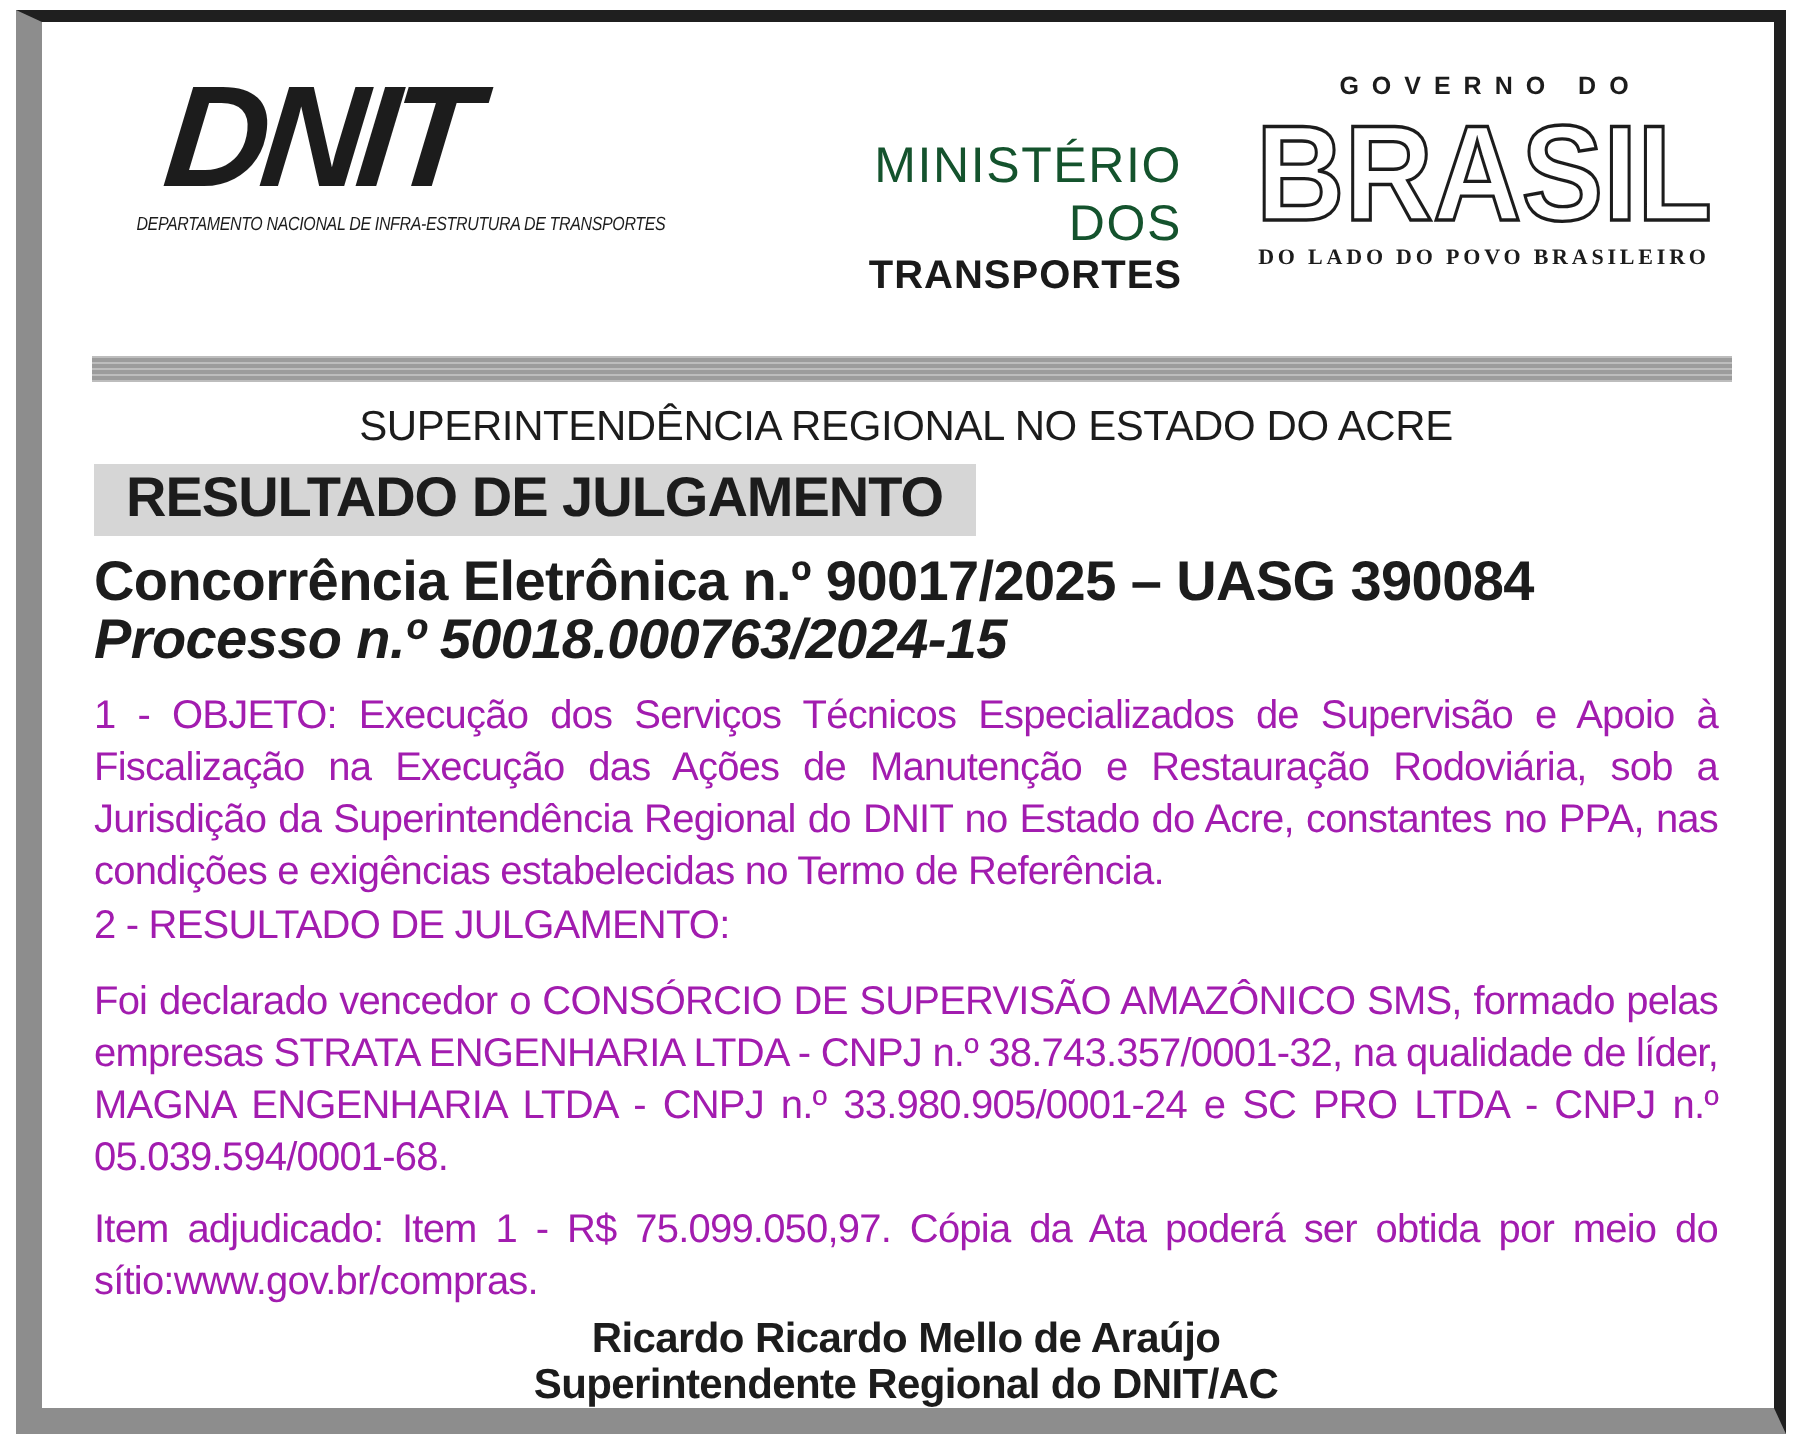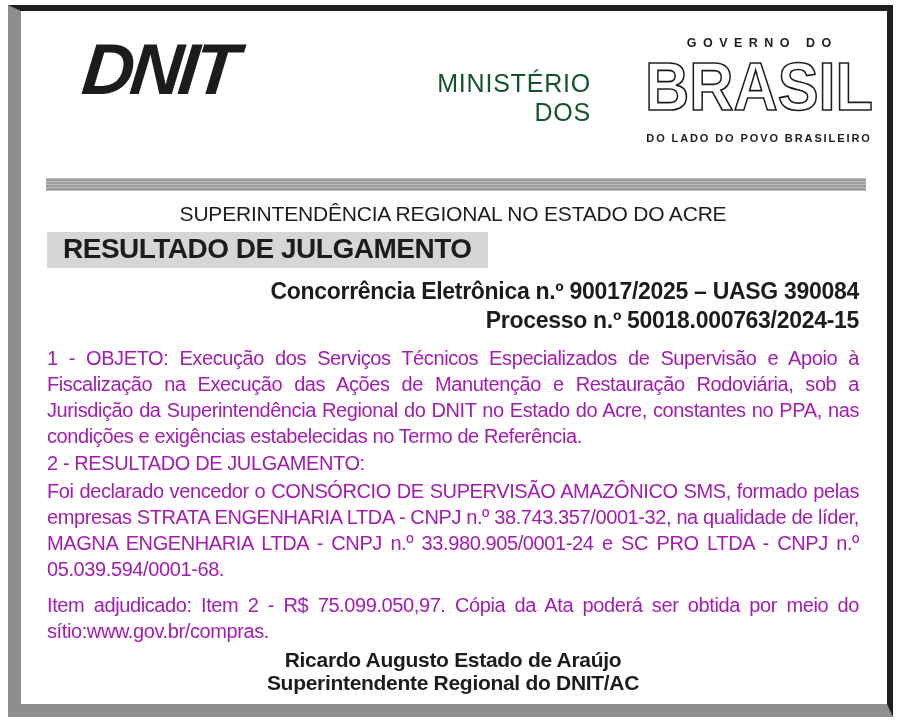--- a/index.html
+++ b/index.html
@@ -22,68 +22,72 @@
     letter-spacing:-4px; transform:skewX(-6deg); white-space:nowrap;
   }
   .dnit-caption { margin-top:1px; white-space:nowrap; }
   .dnit-caption span {
     display:inline-block; font-style:italic; font-size:9.5px; letter-spacing:-0.2px;
     transform:scaleX(0.84); transform-origin:center;
   }
   .ministry-block { position:absolute; left:378px; top:58px; width:192px; text-align:right; }
   .min-line1 { font-size:25px; letter-spacing:0.8px; color:#14532d; }
   .min-line2 { font-size:20px; font-weight:bold; letter-spacing:0.5px; color:#1a1a1a; }
-  .gov-block { position:absolute; right:9px; top:25px; width:238px; text-align:center; }
+  .gov-block { position:absolute; right:26px; top:25px; width:238px; text-align:center; }
   .gov-top { font-size:12.5px; font-weight:bold; letter-spacing:6.5px; text-indent:6.5px; white-space:nowrap; }
   .brasil-svg { margin-top:4px; display:inline-block; }
-  .gov-bottom { margin-top:12px; font-size:11px; font-weight:bold; letter-spacing:1.9px; white-space:nowrap; }
+  .gov-bottom { margin-top:2px; font-size:11px; font-weight:bold; letter-spacing:1.9px; white-space:nowrap;font-family:Liberation Serif, serif; }
   
   .divider {
     margin-left:25px; width:820px; height:13px;
     background:repeating-linear-gradient(180deg,#bdbdbd 0px,#bdbdbd 1px,#9c9c9c 1px,#9c9c9c 3px);
   }
   
   .doc-body { padding:0 28px 0 26px; }
   .sup-heading {
     margin-top:11px; text-align:center; font-size:21px; font-weight:normal;
     letter-spacing:-0.2px; line-height:24px;
   }
   .title-box-wrap { margin-top:6px; text-align:left; }
   .title-box {
     display:inline-block; background:#d6d6d6; font-size:28px; font-weight:bold;
     letter-spacing:-0.5px; line-height:30px; padding:2px 16px 4px;
   }
   .tender-line, .process-line {
-    text-align:right; font-weight:bold; font-size:23px; letter-spacing:-0.3px; line-height:26px;
+    text-align:left; font-weight:bold; font-size:28px; letter-spacing:-0.3px; line-height:26px;
   }
   .tender-line { margin-top:10px; }
-  .process-line { margin-top:3px; }
+  .process-line { margin-top:3px;font-style:italic; }
   .para {
     font-size:20px; line-height:26px; text-align:justify; letter-spacing:-0.4px;
     color:#a21caf;
   }
   .para-objeto { margin-top:12px; }
   .para-heading { margin-top:1px; text-align:left; }
-  .para-resultado { margin-top:2px; }
+  .para-resultado { margin-top:12px; }
   .para-item { margin-top:10px; }
   .signature { margin-top:4px; text-align:center; font-weight:bold; font-size:21px; line-height:23px; letter-spacing:-0.3px; }
 </style>
 </head>
 <body>
 
 <div class="sheet">
 
   <div class="header">
 
     <div class="dnit-block">
       <div class="dnit-word">DNIT</div>
+      <div class="dnit-caption">
+        <span>DEPARTAMENTO NACIONAL DE INFRA-ESTRUTURA DE TRANSPORTES</span>
+      </div>
     </div>
 
     <div class="ministry-block">
       <div class="min-line1">MINISTÉRIO DOS</div>
+      <div class="min-line2">TRANSPORTES</div>
     </div>
 
     <div class="gov-block">
       <div class="gov-top">GOVERNO DO</div>
       <svg class="brasil-svg" width="234" height="62" viewBox="0 0 234 62">
         <text x="117" y="56" text-anchor="middle" font-family="Liberation Sans, DejaVu Sans, sans-serif" font-weight="bold" font-size="68" fill="none" stroke="#1c1c1c" stroke-width="1.7" textLength="228" lengthAdjust="spacingAndGlyphs">BRASIL</text>
       </svg>
       <div class="gov-bottom">DO LADO DO POVO BRASILEIRO</div>
     </div>
 
@@ -101,22 +105,22 @@
 
     <div class="tender-line">Concorrência Eletrônica n.º 90017/2025 – UASG 390084</div>
     <div class="process-line">Processo n.º 50018.000763/2024-15</div>
 
     <p class="para para-objeto">1 - OBJETO: Execução dos Serviços Técnicos Especializados de Supervisão e Apoio à Fiscalização na Execução das Ações de Manutenção e Restauração Rodoviária, sob a Jurisdição da Superintendência Regional do DNIT no Estado do Acre, constantes no PPA, nas condições e exigências estabelecidas no Termo de Referência.</p>
 
     <p class="para para-heading">2 - RESULTADO DE JULGAMENTO:</p>
 
     <p class="para para-resultado">Foi declarado vencedor o CONSÓRCIO DE SUPERVISÃO AMAZÔNICO SMS, formado pelas empresas STRATA ENGENHARIA LTDA - CNPJ n.º 38.743.357/0001-32, na qualidade de líder, MAGNA ENGENHARIA LTDA - CNPJ n.º 33.980.905/0001-24 e SC PRO LTDA - CNPJ n.º 05.039.594/0001-68.</p>
 
-    <p class="para para-item">Item adjudicado: Item 2 - R$ 75.099.050,97. Cópia da Ata poderá ser obtida por meio do sítio:www.gov.br/compras.</p>
+    <p class="para para-item">Item adjudicado: Item 1 - R$ 75.099.050,97. Cópia da Ata poderá ser obtida por meio do sítio:www.gov.br/compras.</p>
 
     <div class="signature">
-      <div>Ricardo Augusto Estado de Araújo</div>
+      <div>Ricardo Ricardo Mello de Araújo</div>
       <div>Superintendente Regional do DNIT/AC</div>
     </div>
 
   </div>
 
 </div>
 
 </body></html>

